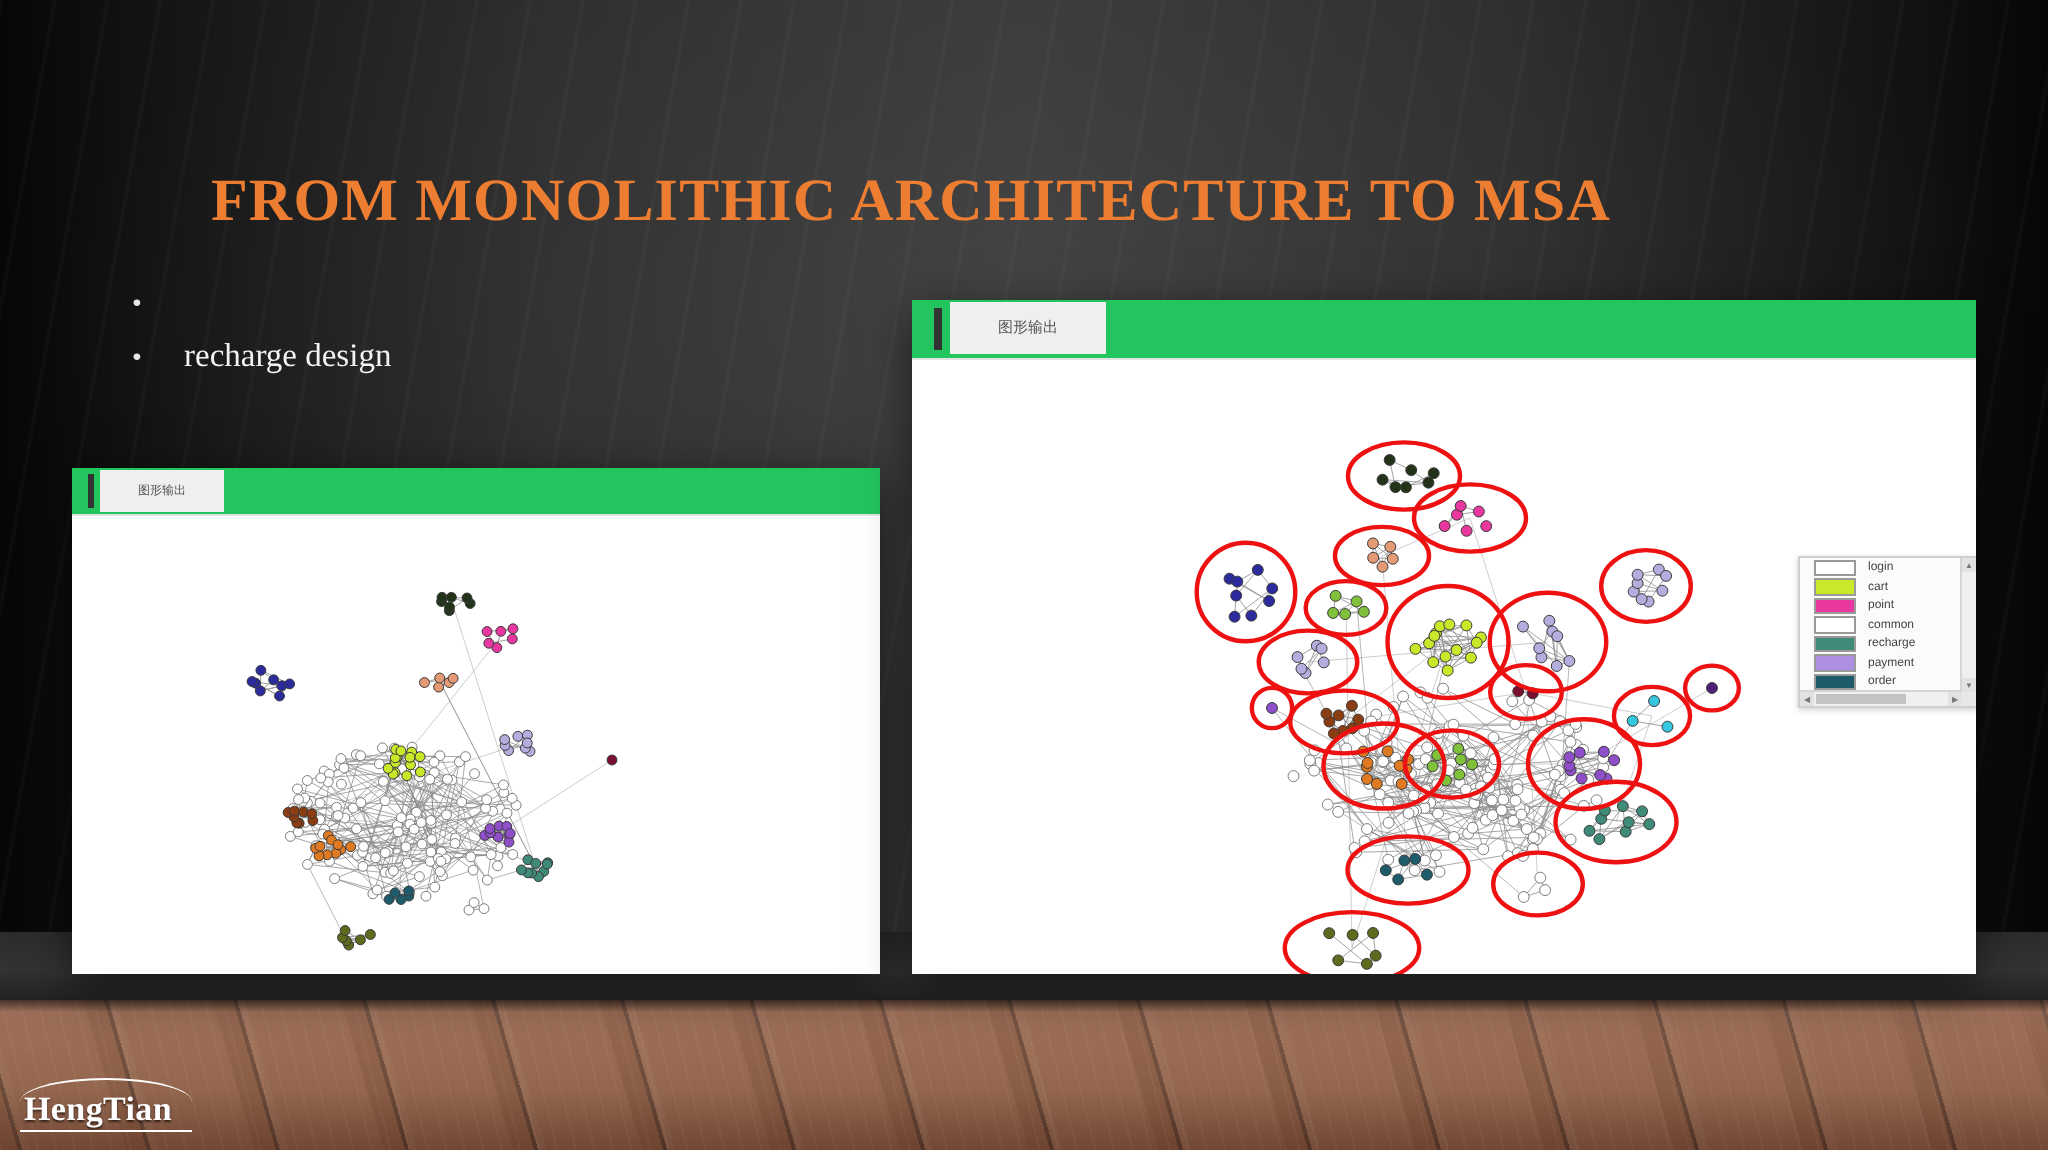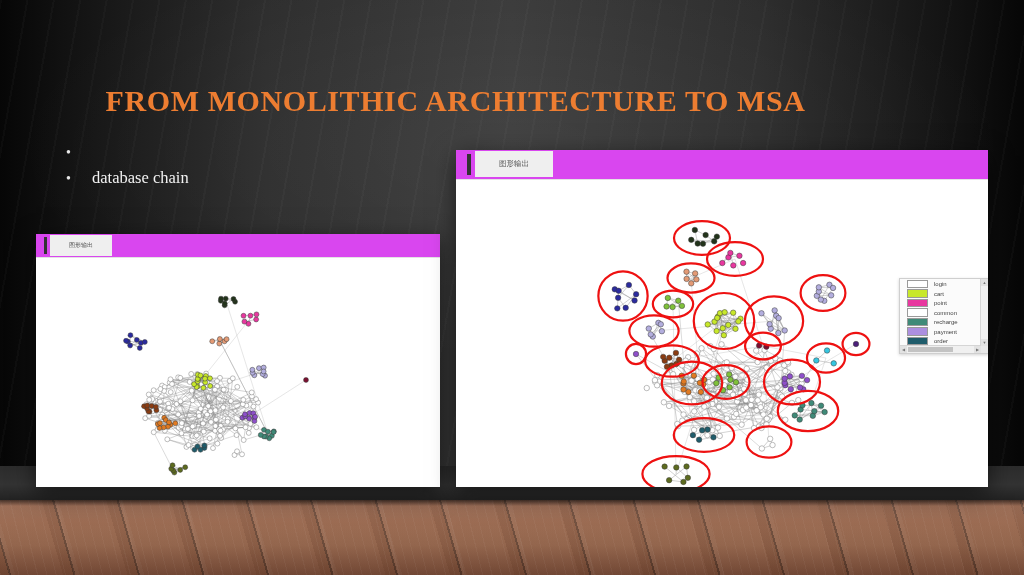--- a/index.html
+++ b/index.html
@@ -93,21 +93,21 @@
 
   
   .window{
     position:absolute;background:#ffffff;
     box-shadow:0 6px 22px rgba(0,0,0,0.55);
     overflow:hidden;
   }
   .win-left{left:36px;top:234px;width:404px;height:253px;}
   .win-right{left:456px;top:150px;width:532px;height:337px;}
 
-  .tabbar{position:relative;width:100%;background:#d946ef;}
+  .tabbar{position:relative;width:100%;background:#22c55e;}
   .win-left .tabbar{height:24px;}
   .win-right .tabbar{height:30px;}
   .tab-accent{
     position:absolute;background:#333;
   }
   .win-left .tab-accent{left:8px;top:3px;width:3px;height:17px;}
   .win-right .tab-accent{left:11px;top:4px;width:4px;height:21px;}
   .tab{
     position:absolute;background:#efefef;color:#555;
     font-family:"Liberation Sans", sans-serif;
@@ -159,30 +159,35 @@
   <div class="wall"></div>
   <div class="wall-sheen"></div>
   <div class="wall-base"></div>
 
   <div class="floor">
     <div class="floor-planks"></div>
     <div class="floor-grain"></div>
     <div class="floor-top-shadow"></div>
   </div>
 
+  <div class="logo">
+    <div class="logo-arc"></div>
+    <div class="logo-text">HengTian</div>
+    <div class="logo-underline"></div>
+  </div>
 
   <div class="title">FROM MONOLITHIC ARCHITECTURE TO MSA</div>
 
   <div class="bullets">
     <div class="bullet-row">
       <span class="bullet-dot">•</span>
     </div>
     <div class="bullet-row">
       <span class="bullet-dot">•</span>
-      <span class="bullet-text">database chain</span>
+      <span class="bullet-text">recharge design</span>
     </div>
   </div>
 
   <div class="window win-left">
     <div class="tabbar">
       <div class="tab-accent"></div>
       <div class="tab">图形输出</div>
       <div class="tab-underline"></div>
     </div>
     <div class="canvas">

